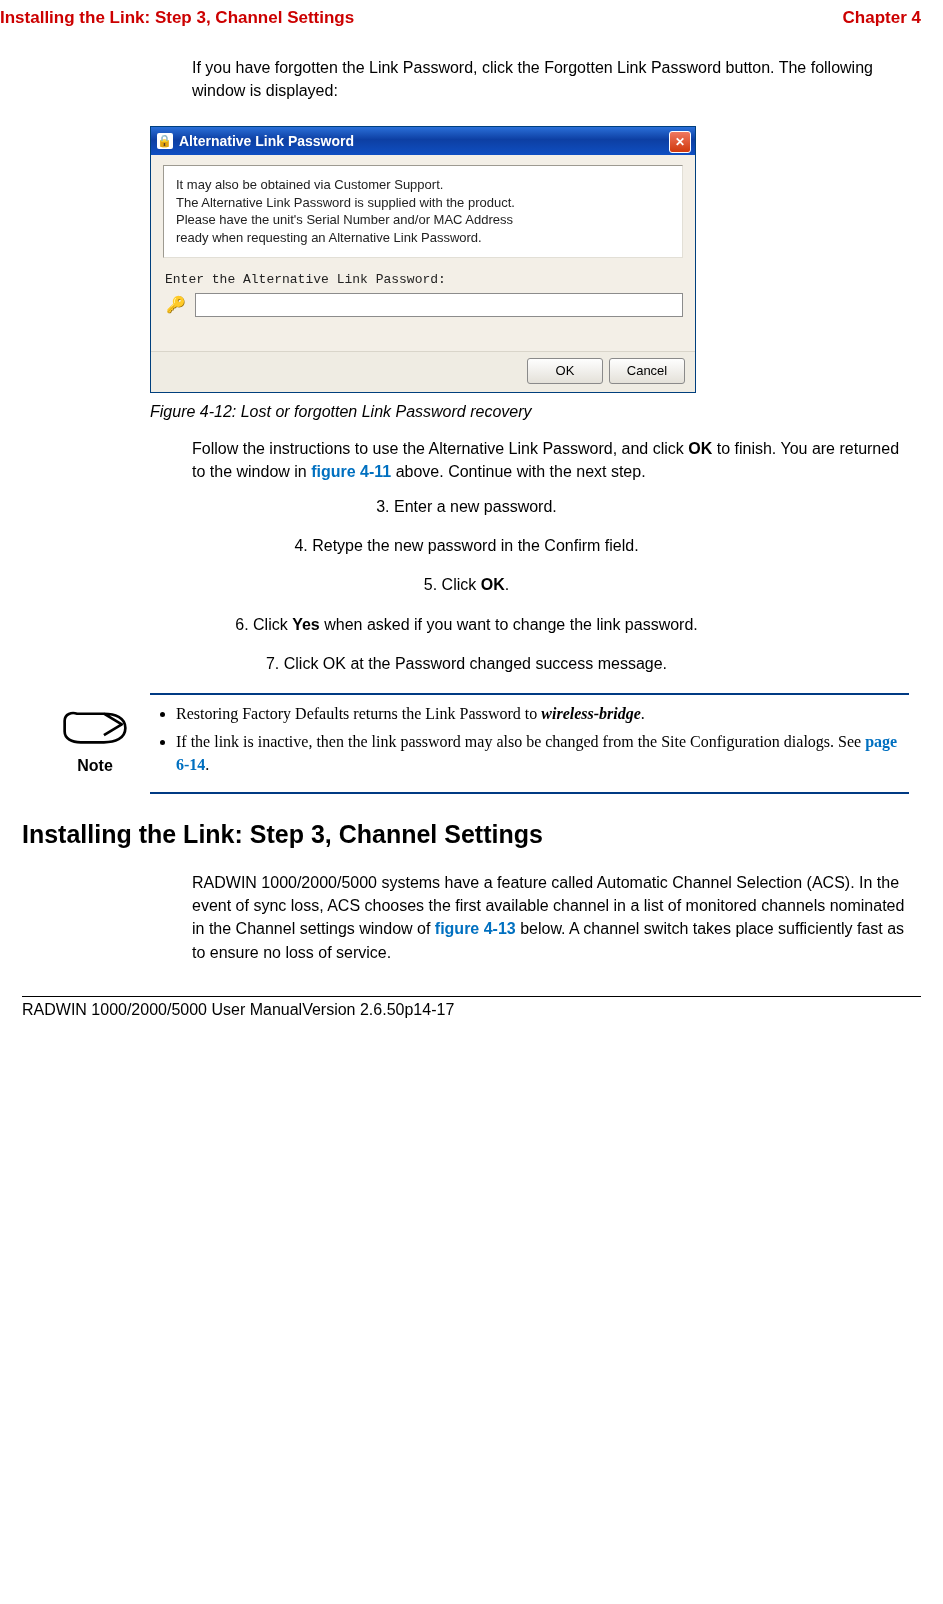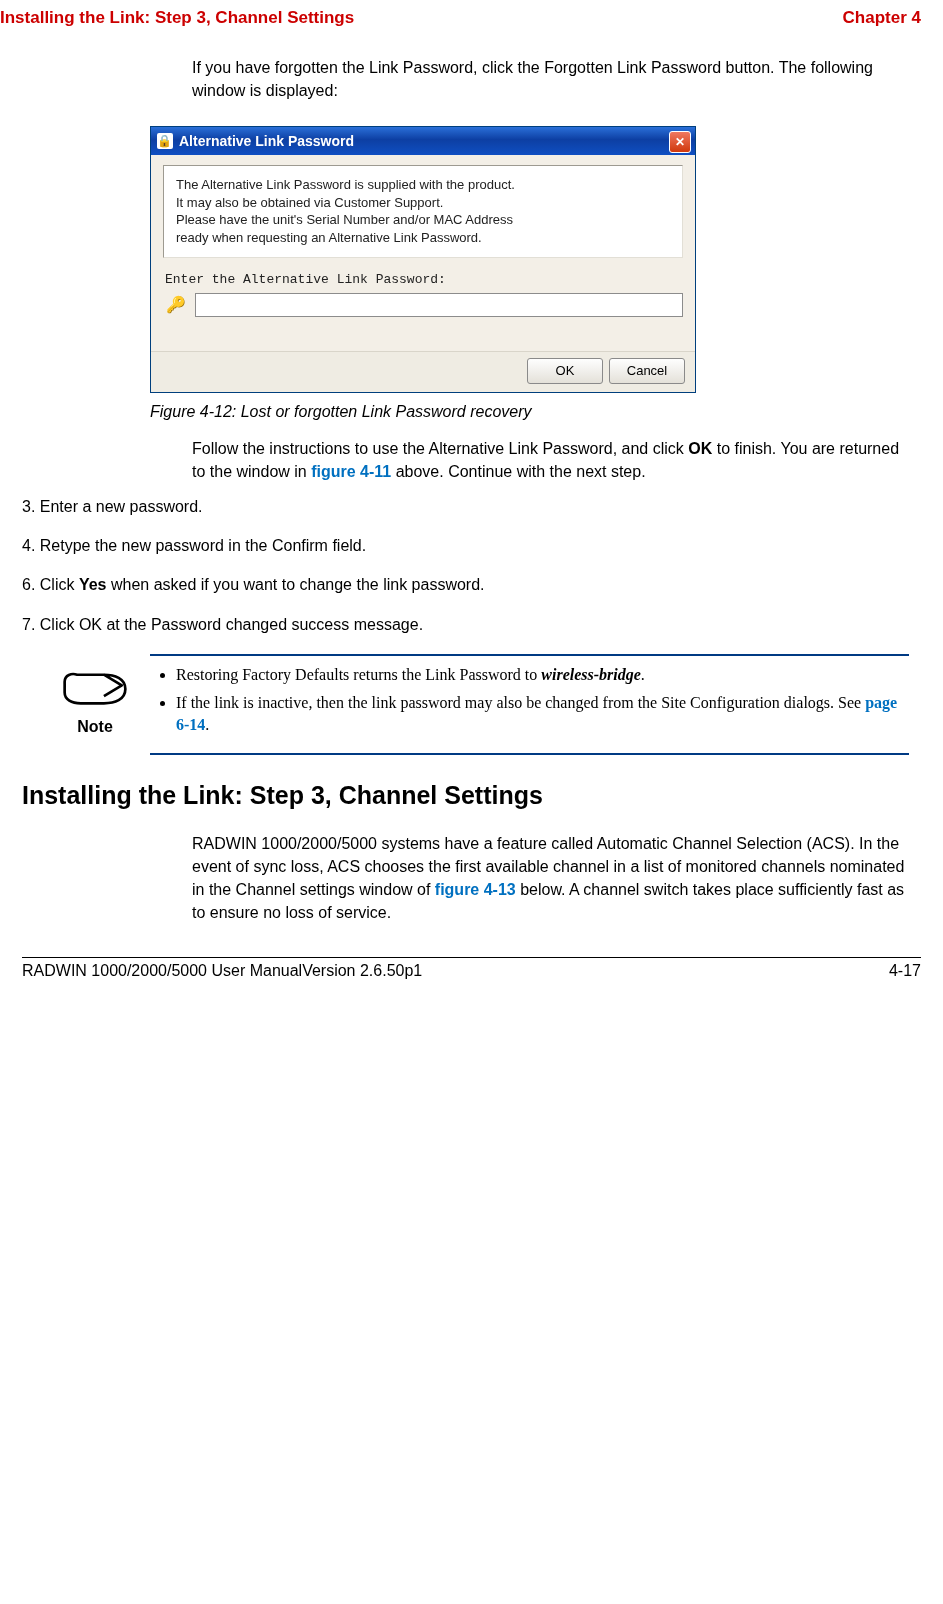--- a/index.html
+++ b/index.html
@@ -153,20 +153,21 @@
     margin-left: 170px;
     margin-right: 10px;
     margin-top: 16px;
     line-height: 1.45;
   }
   .instructions p { margin: 8px 0; }
   .step {
     margin-right: 10px;
     margin-top: 12px;
     line-height: 1.45;
+    text-align: center;
   }
   .link-blue {
     color: #0070c0;
     font-weight: bold;
   }
   .bold { font-weight: bold; }
   .italic-bold { font-style: italic; font-weight: bold; }
 
   .note-wrap {
     display: flex;
@@ -205,21 +206,20 @@
     font-weight: bold;
     margin: 26px 0 10px 0;
   }
   .footer-rule {
     margin: 32px 22px 4px 22px;
     border: none;
     border-top: 1.5px solid #000;
   }
   .page-footer {
     display: flex;
-    justify-content: space-between;
     padding: 0 22px 10px 22px;
     font-size: 16px;
   }
 </style>
 </head>
 <body>
 
 <div class="page-header">
   <span>Installing the Link: Step 3, Channel Settings</span>
   <span>Chapter 4</span>
@@ -233,22 +233,22 @@
     <div class="dialog">
       <div class="titlebar">
         <span class="titlebar-icon">🔒</span>
         <span>Alternative Link Password</span>
         <div class="close-btn">
           <span>✕</span>
         </div>
       </div>
       <div class="dialog-inner">
         <div class="info-box">
+          <div>It may also be obtained via Customer Support.</div>
           <div>The Alternative Link Password is supplied with the product.</div>
-          <div>It may also be obtained via Customer Support.</div>
           <div>Please have the unit's Serial Number and/or MAC Address</div>
           <div>ready when requesting an Alternative Link Password.</div>
         </div>
         <div class="prompt-label">Enter the Alternative Link Password:</div>
         <div class="input-row">
           <span class="key-icon">🔑</span>
           <input class="alt-pass-input" type="text" value="" style="">
         </div>
       </div>
       <div class="dialog-buttons">
@@ -261,20 +261,23 @@
   <div class="figure-caption">Figure 4-12: Lost or forgotten Link Password recovery</div>
 
   <div class="instructions">
     <p>
       <span>Follow the instructions to use the Alternative Link Password, and click </span><span class="bold">OK</span><span> to finish. You are returned to the window in </span><span class="link-blue">figure 4-11</span><span> above. Continue with the next step.</span>
     </p>
   </div>
 
   <p class="step">3. Enter a new password.</p>
   <p class="step">4. Retype the new password in the Confirm field.</p>
+  <p class="step">
+    <span>5. Click </span><span class="bold">OK</span><span>.</span>
+  </p>
   <p class="step">
     <span>6. Click </span><span class="bold">Yes</span><span> when asked if you want to change the link password.</span>
   </p>
   <p class="step">7. Click OK at the Password changed success message.</p>
 
   <div class="note-wrap">
     <div class="note-icon-col">
       <svg class="hand-svg" viewBox="0 0 80 56">
         <path d="M6 20 C 6 12 14 10 20 12 L 50 12 C 62 12 74 16 74 28 C 74 40 62 44 50 44 L 24 44 C 14 44 6 40 6 32 Z
                  M50 12 L70 24 L50 36" fill="none" stroke="#000" stroke-width="3" stroke-linejoin="round"></path>

